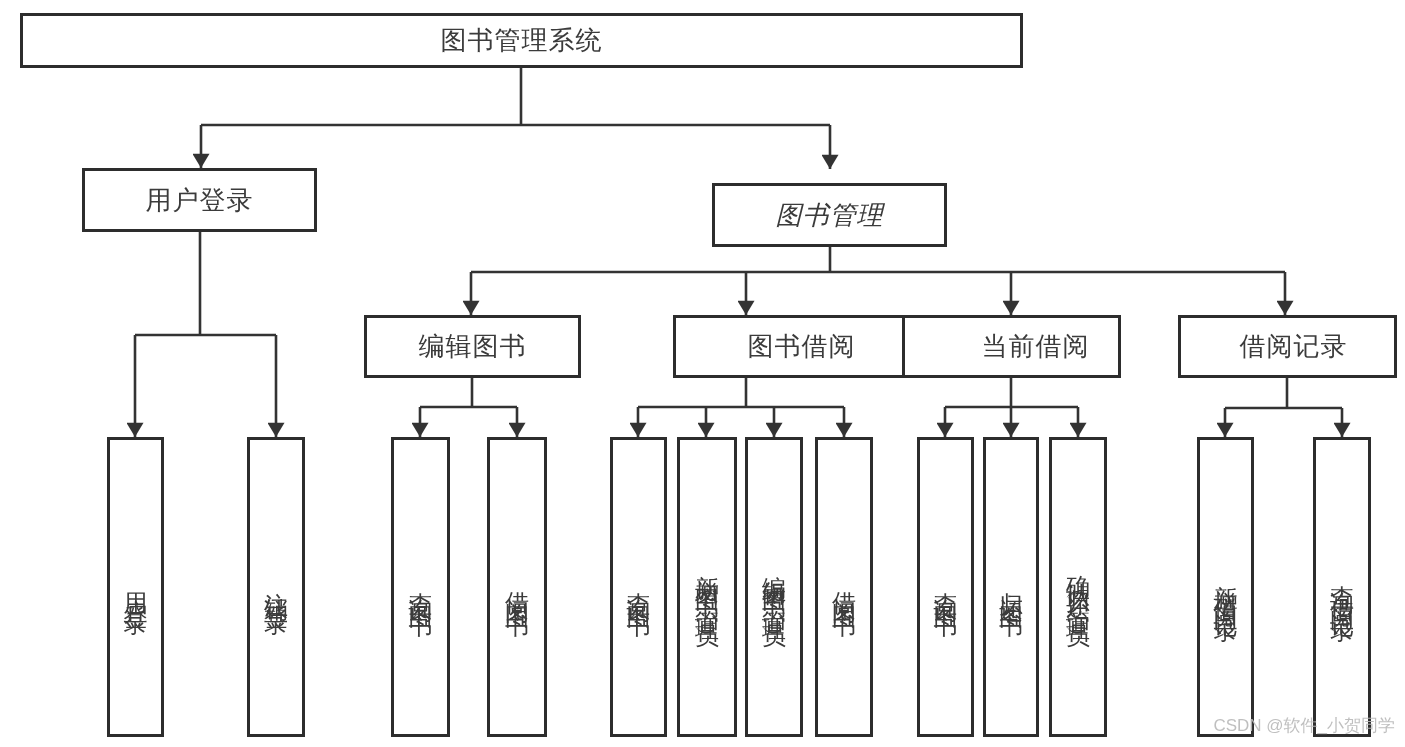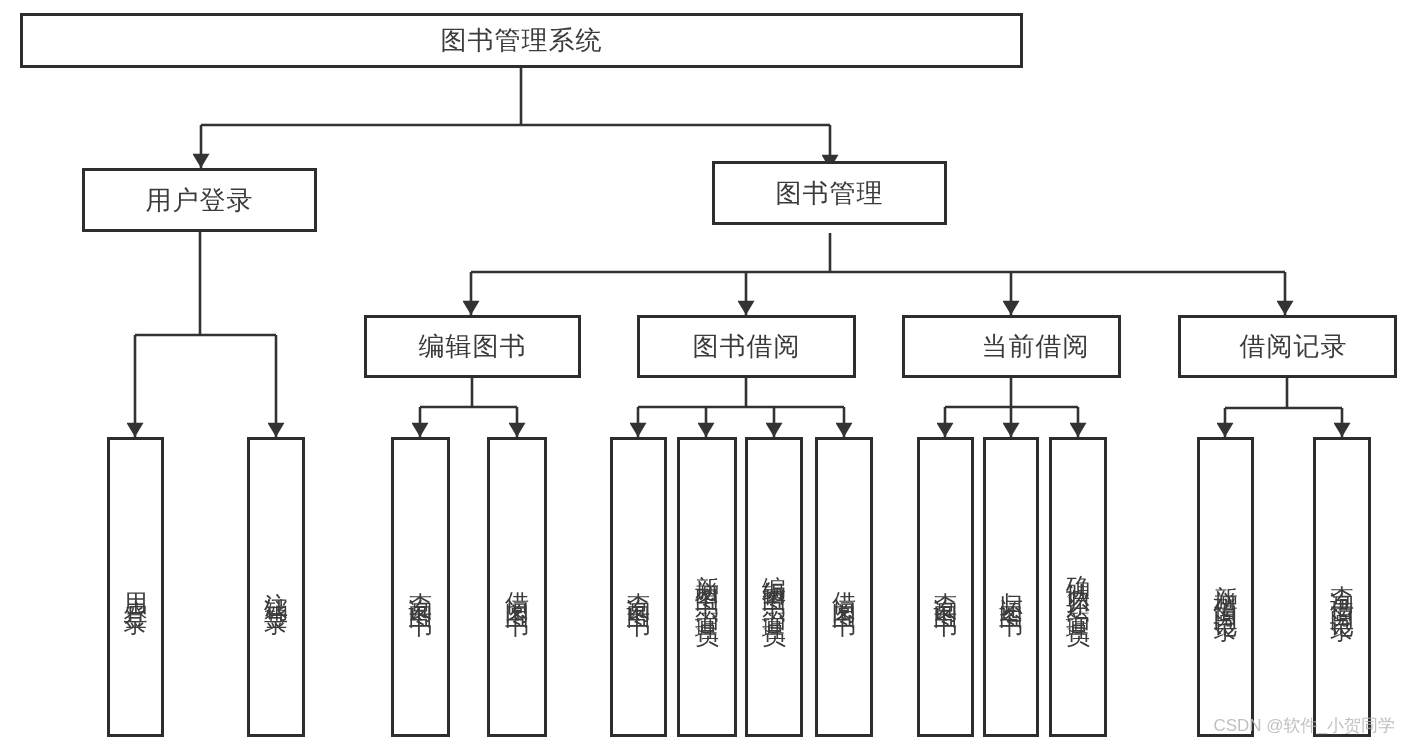--- a/index.html
+++ b/index.html
@@ -132,28 +132,28 @@
     <path class="link" d="M1342,408 V437" marker-end="url(#arrow)"></path>
   </svg>
 
   <div class="node root">
     <span class="hlabel">图书管理系统</span>
   </div>
 
   <div class="node lvl2" style="left:82px; top:168px;">
     <span class="hlabel">用户登录</span>
   </div>
-  <div class="node lvl2" style="left:712px; top:161px;">
+  <div class="node lvl2" style="left:712px; top:183px;font-style:italic;">
     <span class="hlabel">图书管理</span>
   </div>
 
   <div class="node lvl3" style="left:364px; width:217px;">
     <span class="hlabel">编辑图书</span>
   </div>
-  <div class="node lvl3" style="left:637px; width:219px;">
+  <div class="node lvl3" style="left:673px; width:257px;">
     <span class="hlabel">图书借阅</span>
   </div>
   <div class="node lvl3" style="left:902px; width:219px;padding-left:48px;">
     <span class="hlabel">当前借阅</span>
   </div>
   <div class="node lvl3" style="left:1178px; width:219px;padding-left:12px;">
     <span class="hlabel">借阅记录</span>
   </div>
 
   <div class="node leaf" style="left:107px; width:57px;">

